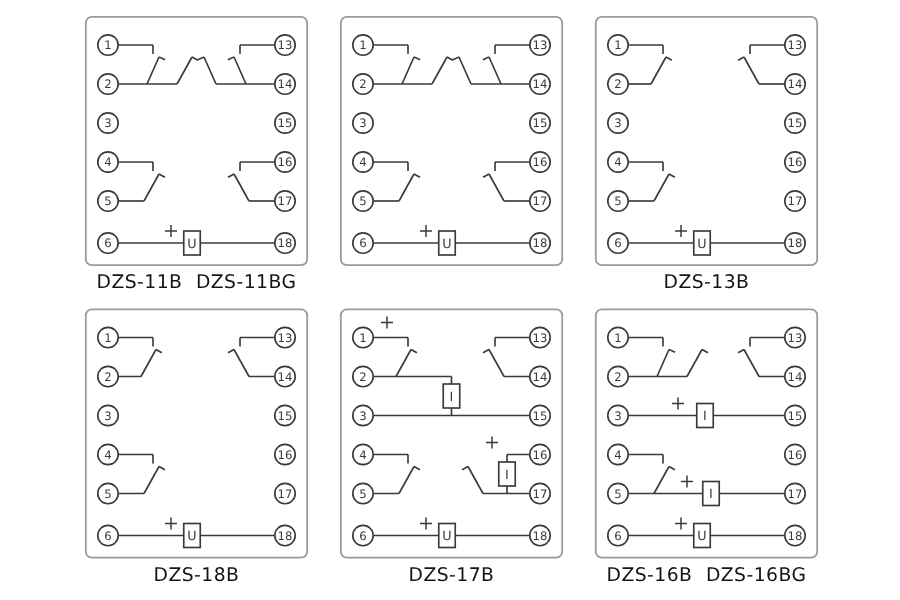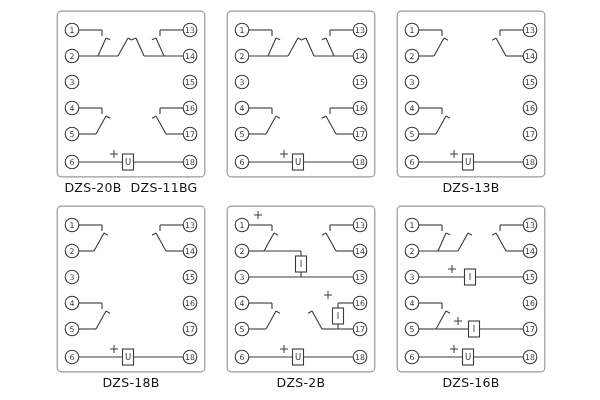--- a/index.html
+++ b/index.html
@@ -120,21 +120,21 @@
               <circle cx="134" cy="124" r="6.8" fill="#fff" stroke="#3a3a3a" stroke-width="1.1"></circle>
               <text x="134" y="126.9" text-anchor="middle" font-size="7.8" fill="#3a3a3a" font-family="&quot;DejaVu Sans&quot;,sans-serif">17</text>
             </g>
             <g>
               <circle cx="134" cy="152" r="6.8" fill="#fff" stroke="#3a3a3a" stroke-width="1.1"></circle>
               <text x="134" y="154.9" text-anchor="middle" font-size="7.8" fill="#3a3a3a" font-family="&quot;DejaVu Sans&quot;,sans-serif">18</text>
             </g>
           </svg>
         </div>
     <figcaption class="panel-label">
-      <span class="model">DZS-20B</span>
+      <span class="model">DZS-11B</span>
       <span class="model">DZS-11BG</span>
     </figcaption>
   </figure>
 
   <figure class="panel">
     <div class="box-wrap">
           <svg viewBox="0 0 150 168" width="150" height="168">
             <rect x="1.2" y="1.2" width="147.6" height="165.6" rx="4" fill="none" stroke="#9a9a9a" stroke-width="1.2"></rect>
             <line x1="23" y1="20" x2="46" y2="20" stroke="#3a3a3a" stroke-width="1.1"></line>
             <line x1="46" y1="20" x2="46" y2="26" stroke="#3a3a3a" stroke-width="1.1"></line>
@@ -521,21 +521,21 @@
               <circle cx="134" cy="124" r="6.8" fill="#fff" stroke="#3a3a3a" stroke-width="1.1"></circle>
               <text x="134" y="126.9" text-anchor="middle" font-size="7.8" fill="#3a3a3a" font-family="&quot;DejaVu Sans&quot;,sans-serif">17</text>
             </g>
             <g>
               <circle cx="134" cy="152" r="6.8" fill="#fff" stroke="#3a3a3a" stroke-width="1.1"></circle>
               <text x="134" y="154.9" text-anchor="middle" font-size="7.8" fill="#3a3a3a" font-family="&quot;DejaVu Sans&quot;,sans-serif">18</text>
             </g>
           </svg>
         </div>
     <figcaption class="panel-label">
-      <span class="model">DZS-2B</span>
+      <span class="model">DZS-17B</span>
     </figcaption>
   </figure>
 
   <figure class="panel">
     <div class="box-wrap">
           <svg viewBox="0 0 150 168" width="150" height="168">
             <rect x="1.2" y="1.2" width="147.6" height="165.6" rx="4" fill="none" stroke="#9a9a9a" stroke-width="1.2"></rect>
             <line x1="23" y1="20" x2="46" y2="20" stroke="#3a3a3a" stroke-width="1.1"></line>
             <line x1="46" y1="20" x2="46" y2="26" stroke="#3a3a3a" stroke-width="1.1"></line>
             <line x1="23" y1="46" x2="62" y2="46" stroke="#3a3a3a" stroke-width="1.1"></line>
@@ -636,16 +636,17 @@
               <text x="134" y="126.9" text-anchor="middle" font-size="7.8" fill="#3a3a3a" font-family="&quot;DejaVu Sans&quot;,sans-serif">17</text>
             </g>
             <g>
               <circle cx="134" cy="152" r="6.8" fill="#fff" stroke="#3a3a3a" stroke-width="1.1"></circle>
               <text x="134" y="154.9" text-anchor="middle" font-size="7.8" fill="#3a3a3a" font-family="&quot;DejaVu Sans&quot;,sans-serif">18</text>
             </g>
           </svg>
         </div>
     <figcaption class="panel-label">
       <span class="model">DZS-16B</span>
+      <span class="model">DZS-16BG</span>
     </figcaption>
   </figure>
 </div>
 </div>
 
 </body></html>

